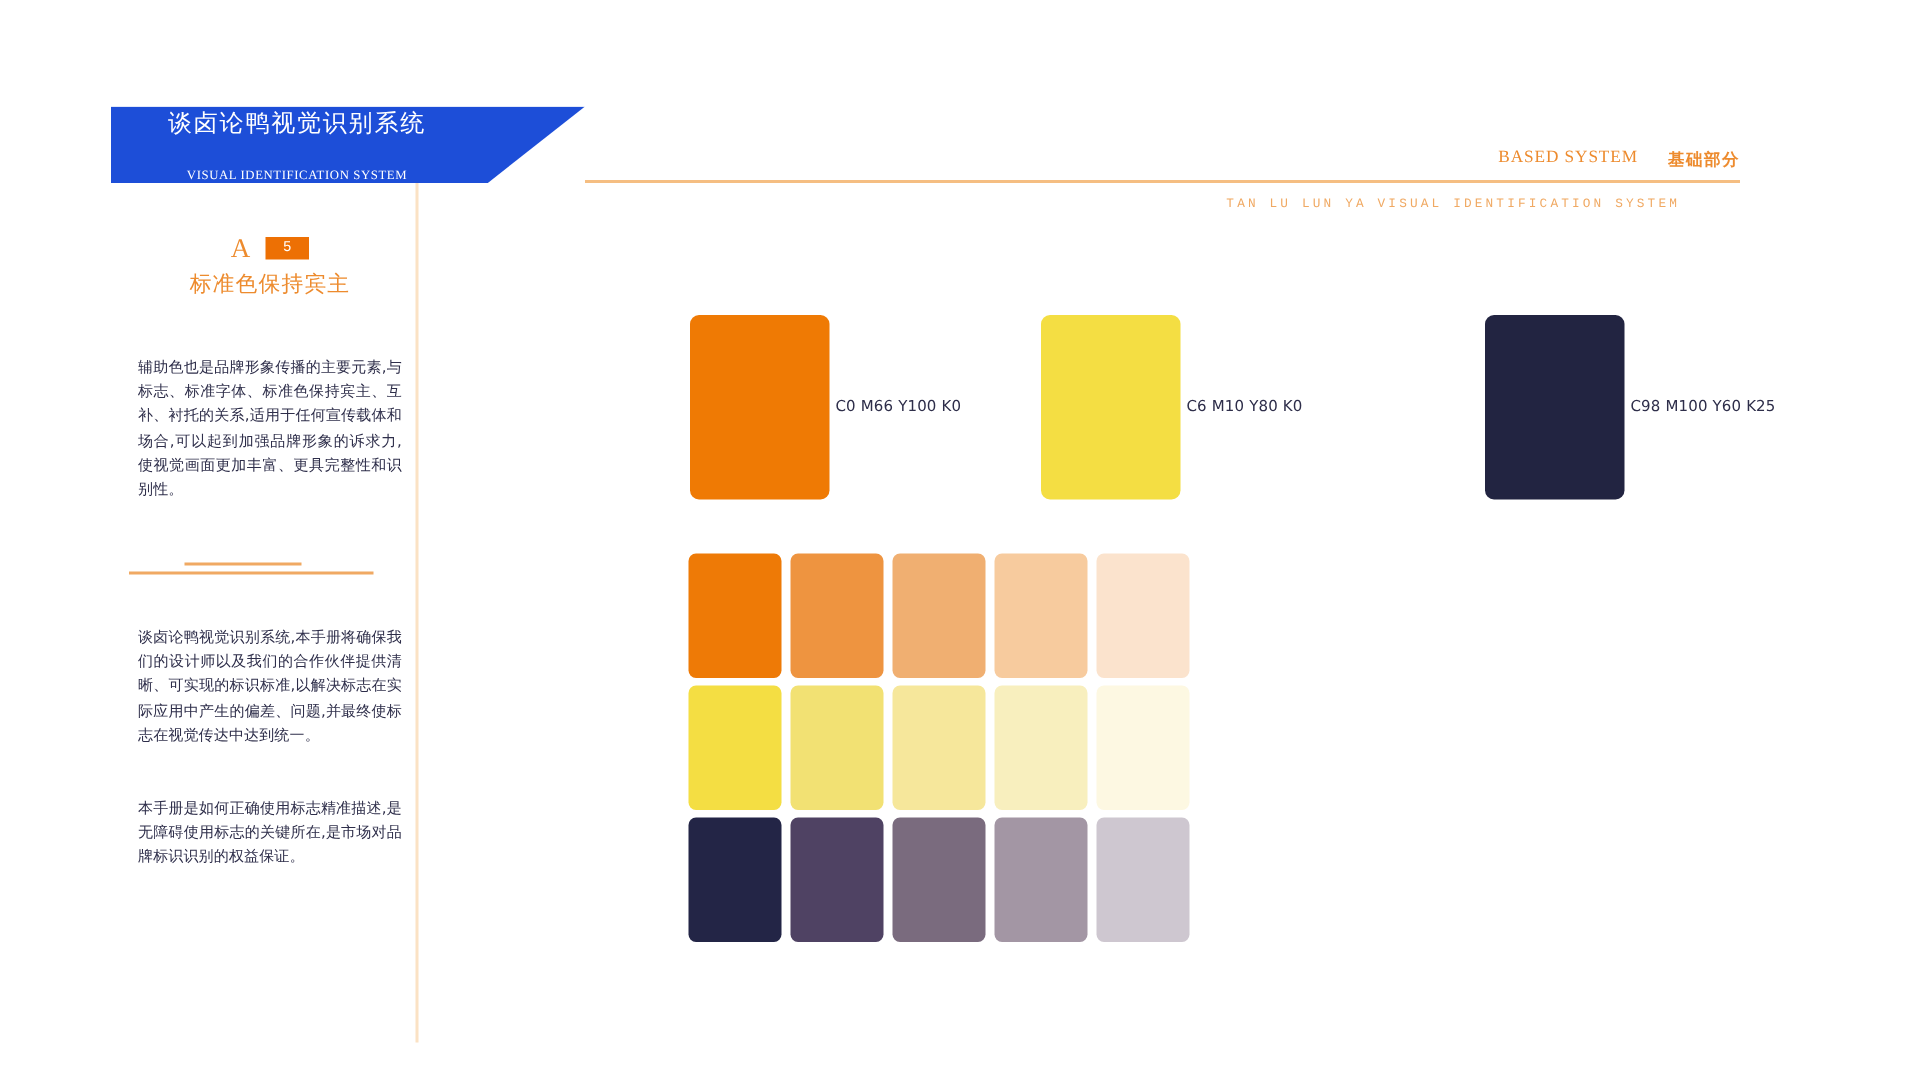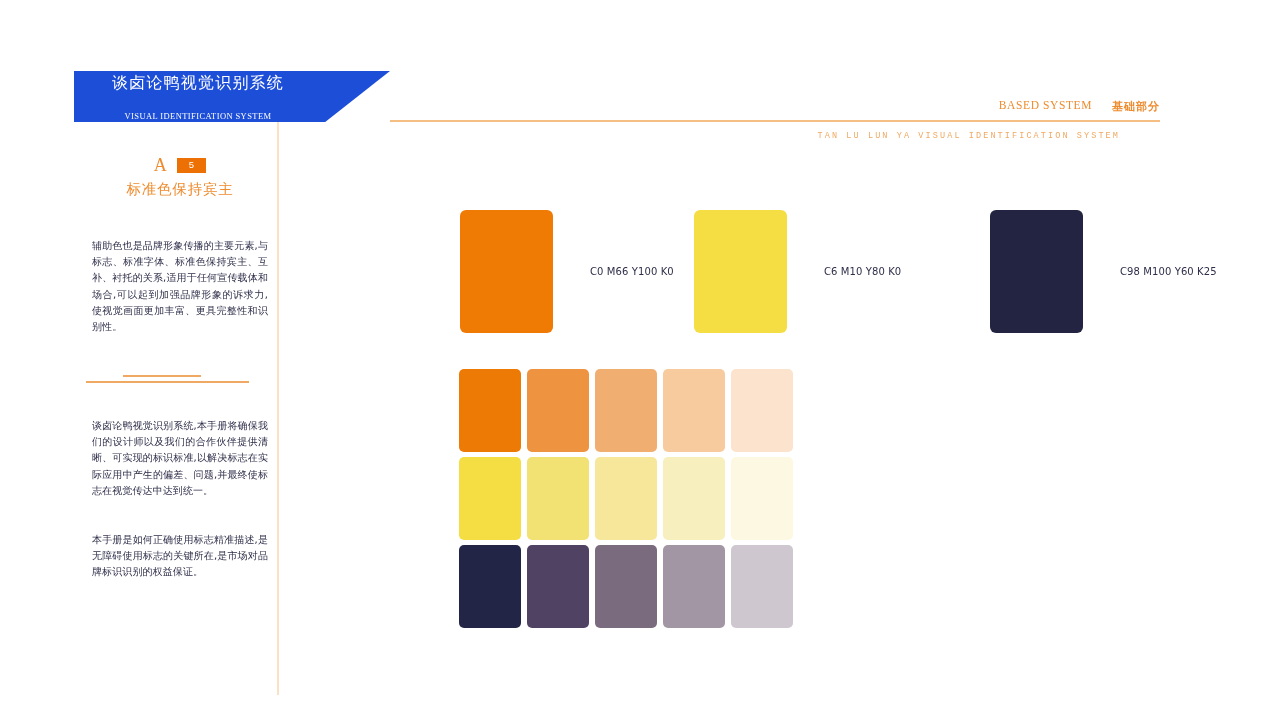--- a/index.html
+++ b/index.html
@@ -183,21 +183,21 @@
     left: 92px;
     top: 532px;
     width: 176px;
   }
 
   
   .primary-swatch-group {
     position: absolute;
     display: flex;
     align-items: center;
-    gap: 37px;
+    gap: 4px;
   }
   .primary-swatch {
     width: 93px;
     height: 123px;
     border-radius: 6px;
   }
   .primary-swatch-label {
     color: #2E2E4A;
     font-size: 10px;
     letter-spacing: 0.1px;

